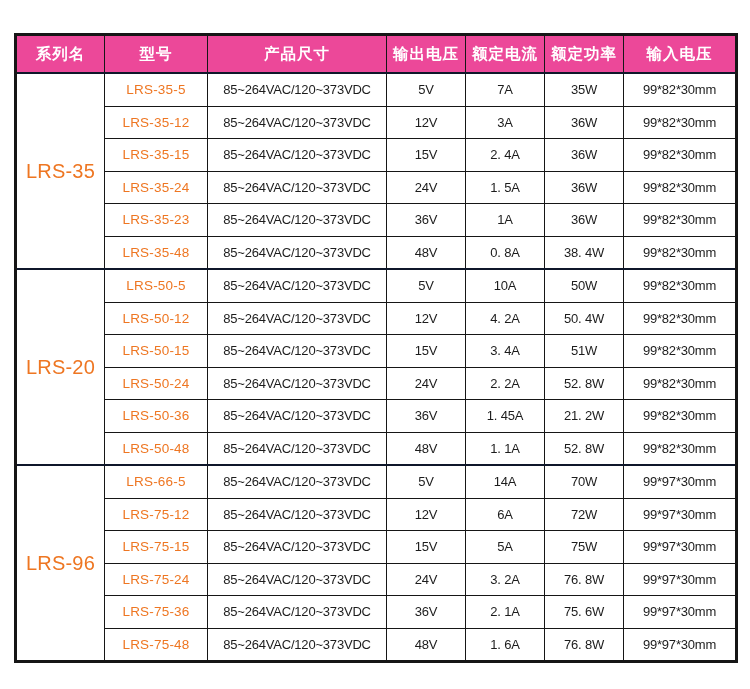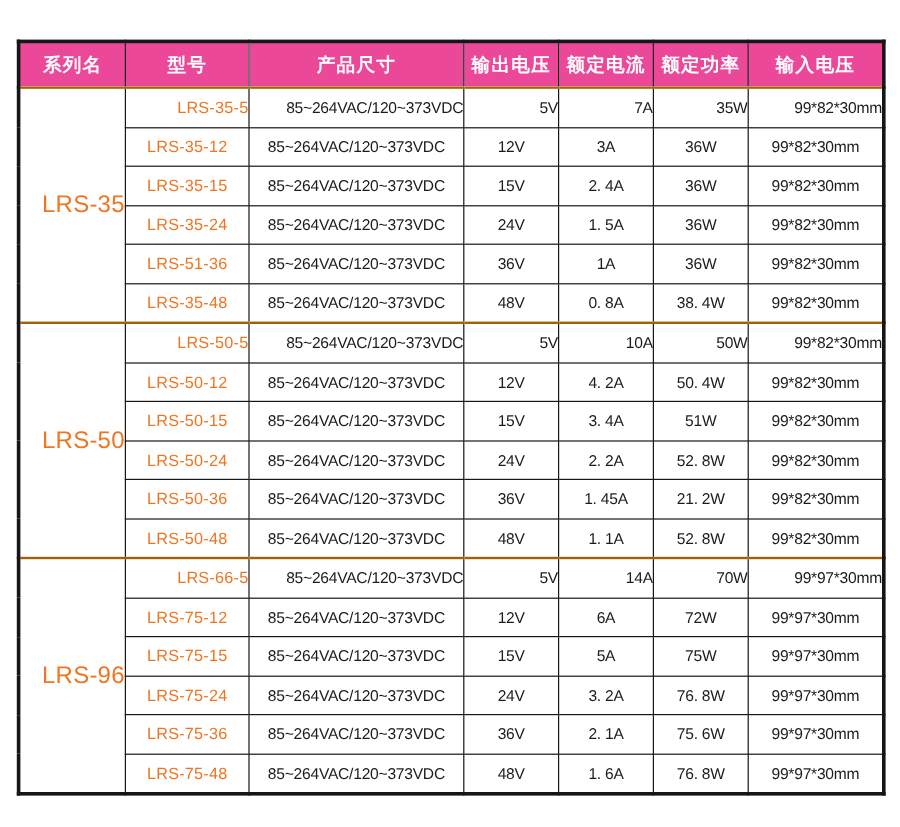--- a/index.html
+++ b/index.html
@@ -53,22 +53,21 @@
     color: #ee7622;
     font-size: 20px;
     letter-spacing: 0.2px;
   }
   tbody td.model-cell {
     color: #ee7622;
     font-size: 13.5px;
     letter-spacing: 0.2px;
   }
   tbody tr.group-start td {
-    border-top: 2px solid #a16207;
-    text-align: right;
+    border-top: 2px solid #0f172a;
   }
 </style>
 </head>
 <body>
 
 <div class="stage">
   <table class="spec">
     <colgroup>
       <col style="width:89px">
       <col style="width:103px">
@@ -117,37 +116,37 @@
         </tr>
         <tr>
           <td class="model-cell">LRS-35-24</td>
           <td>85~264VAC/120~373VDC</td>
           <td>24V</td>
           <td>1. 5A</td>
           <td>36W</td>
           <td>99*82*30mm</td>
         </tr>
         <tr>
-          <td class="model-cell">LRS-51-36</td>
+          <td class="model-cell">LRS-35-23</td>
           <td>85~264VAC/120~373VDC</td>
           <td>36V</td>
           <td>1A</td>
           <td>36W</td>
           <td>99*82*30mm</td>
         </tr>
         <tr>
           <td class="model-cell">LRS-35-48</td>
           <td>85~264VAC/120~373VDC</td>
           <td>48V</td>
           <td>0. 8A</td>
           <td>38. 4W</td>
           <td>99*82*30mm</td>
         </tr>
         <tr class="group-start">
-          <td rowspan="6" class="series-cell">LRS-50</td>
+          <td rowspan="6" class="series-cell">LRS-20</td>
           <td class="model-cell">LRS-50-5</td>
           <td>85~264VAC/120~373VDC</td>
           <td>5V</td>
           <td>10A</td>
           <td>50W</td>
           <td>99*82*30mm</td>
         </tr>
         <tr>
           <td class="model-cell">LRS-50-12</td>
           <td>85~264VAC/120~373VDC</td>

